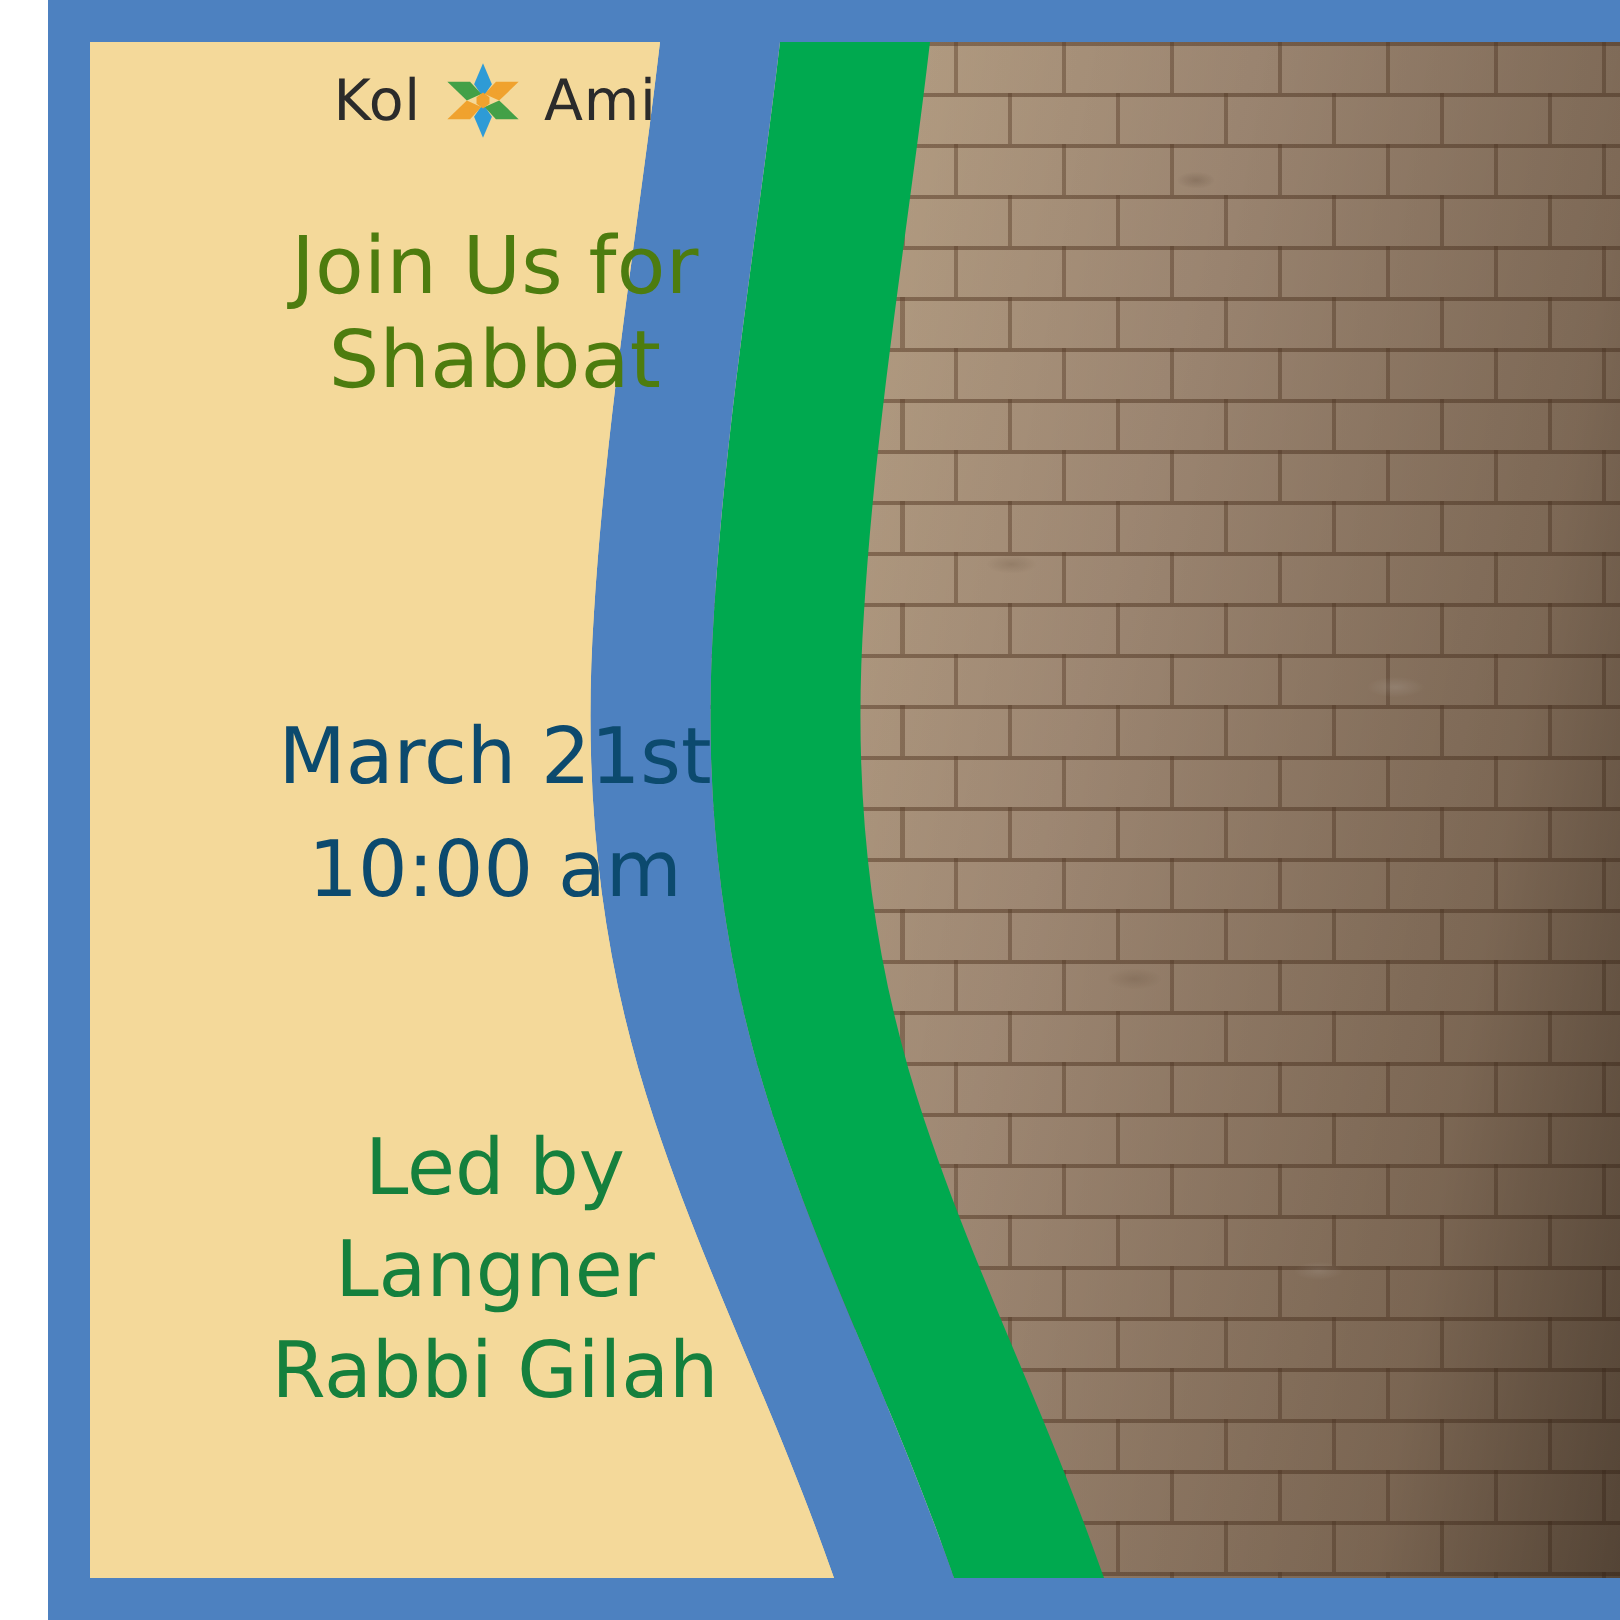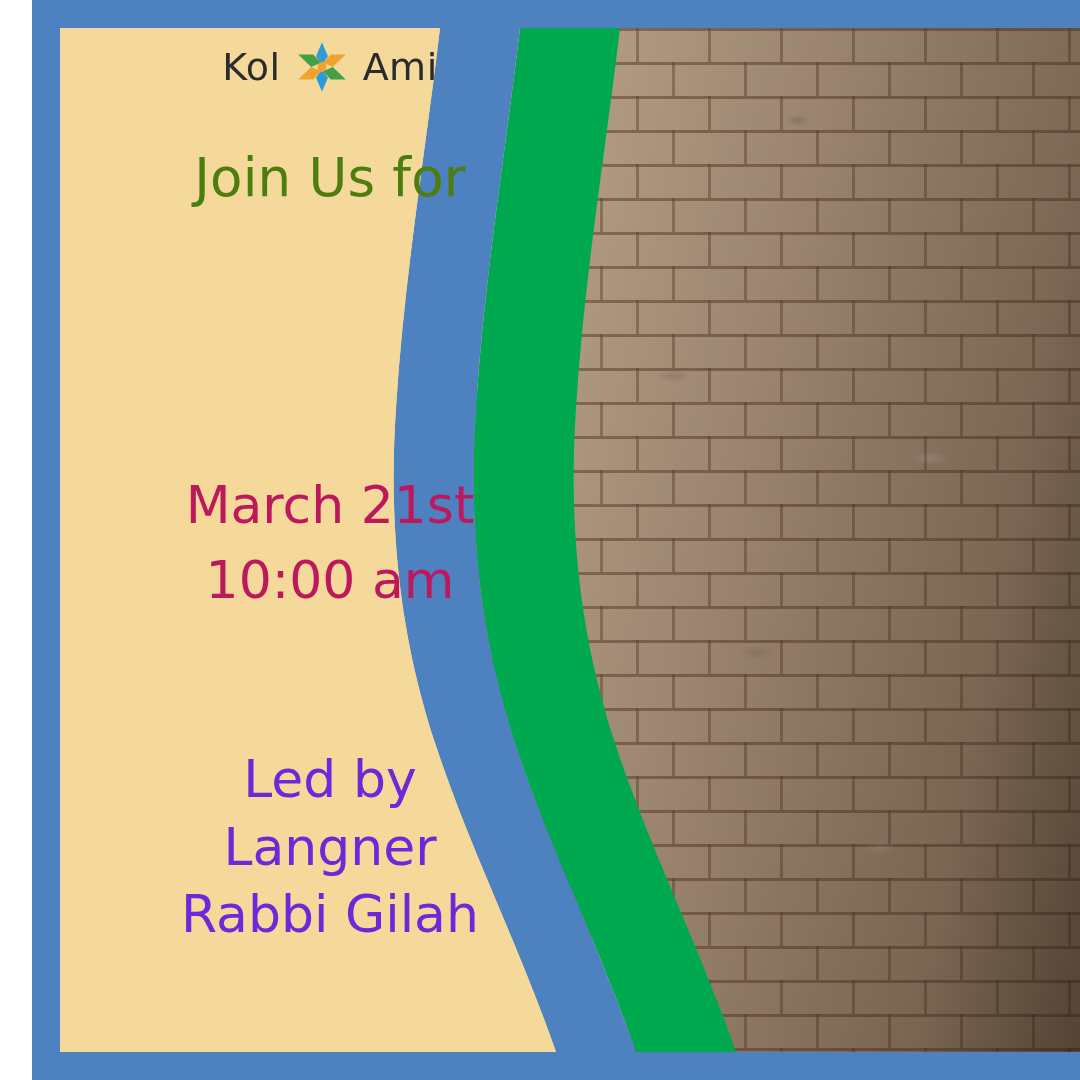--- a/index.html
+++ b/index.html
@@ -375,31 +375,31 @@
     color: #4d7c0f;
   }
   .when {
     position: absolute;
     left: 0; right: 0;
     top: 440px;
     font-family: "DejaVu Sans", sans-serif;
     font-size: 52px;
     line-height: 1.44;
     font-weight: 400;
-    color: #be185d;
+    color: #0c4a6e;
   }
   .leader {
     position: absolute;
     left: 0; right: 0;
     top: 718px;
     font-family: "DejaVu Sans", sans-serif;
     font-size: 52px;
     line-height: 1.30;
     font-weight: 400;
-    color: #6d28d9;
+    color: #15803d;
   }
 </style>
 </head>
 <body>
 
 <div class="flyer">
   <div class="canvas">
 
     <div class="photo-wrap">
       <div class="photo">
@@ -520,20 +520,21 @@
           <rect x="67" y="34" width="7" height="7" fill="#f0a22e"></rect>
           <rect x="26" y="59" width="7" height="7" fill="#f0a22e"></rect>
           <rect x="67" y="59" width="7" height="7" fill="#43a047"></rect>
         </svg>
 
         <span class="logo-word">Ami</span>
       </div>
 
       <div class="headline">
         <div>Join Us for</div>
+        <div>Shabbat</div>
       </div>
 
       <div class="when">
         <div>March 21st</div>
         <div>10:00 am</div>
       </div>
 
       <div class="leader">
         <div>Led by</div>
         <div>Langner</div>

